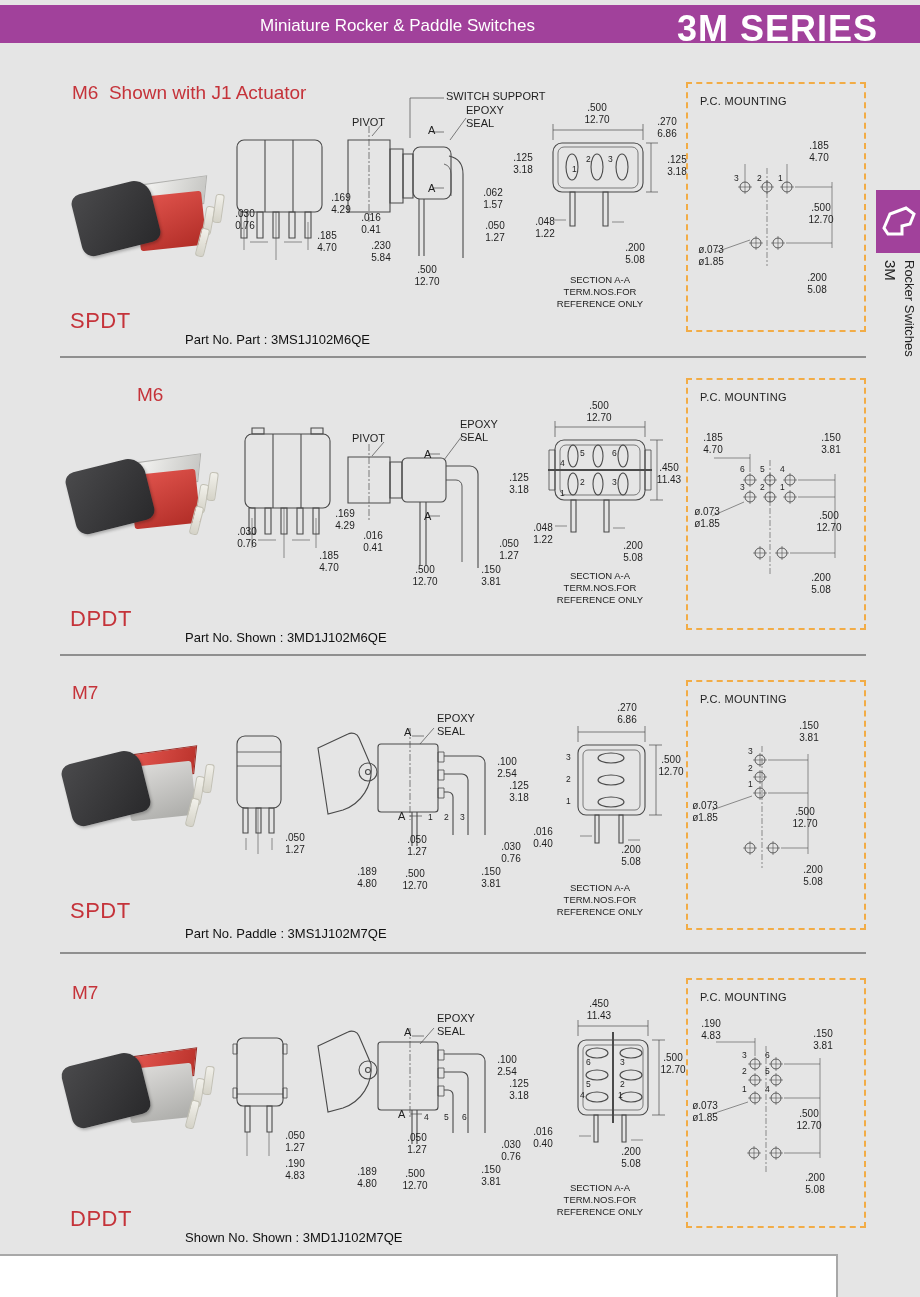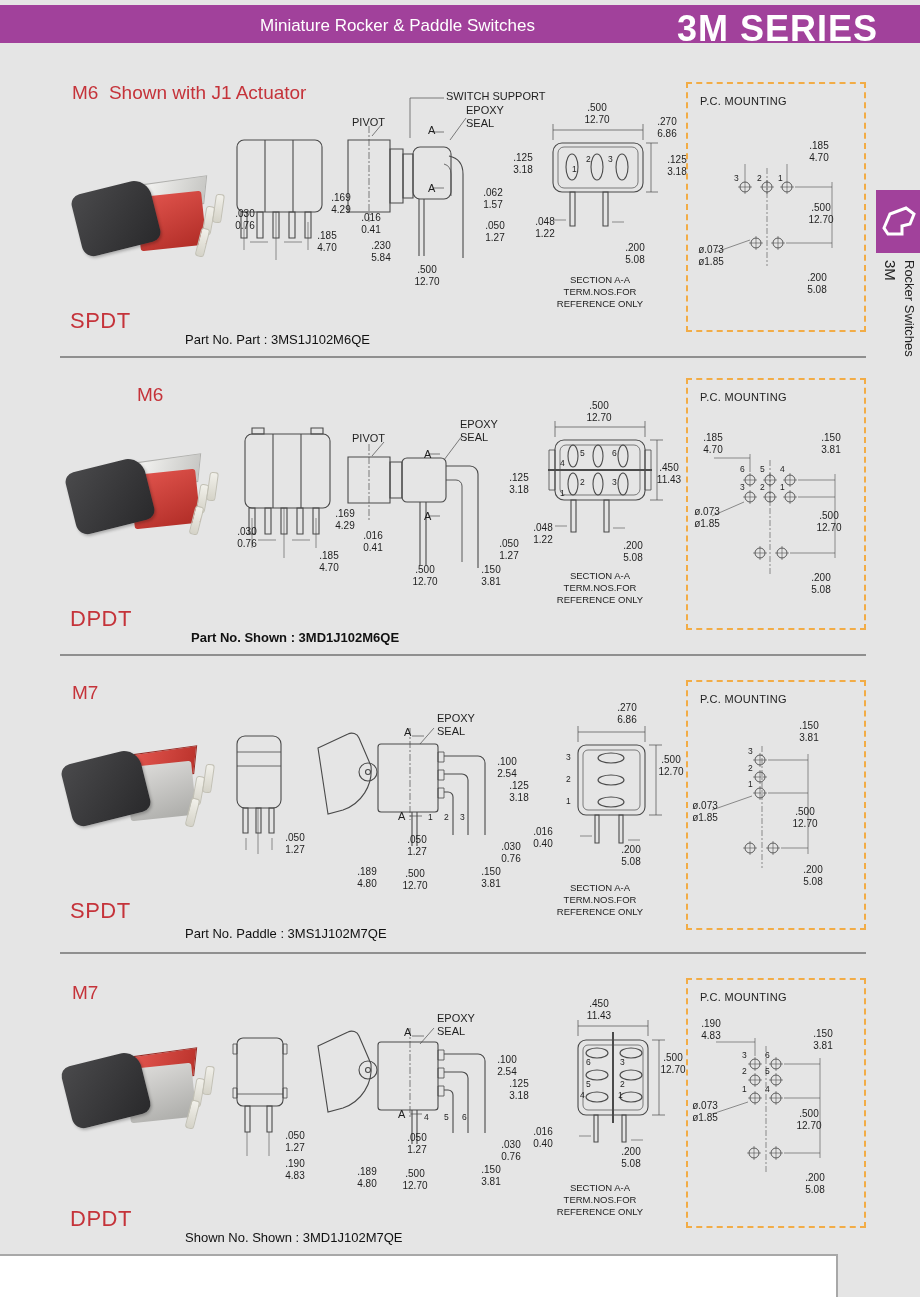--- a/index.html
+++ b/index.html
@@ -332,21 +332,21 @@
     <span class="dim" style="left:808px;top:62px;">.150
 3.81</span>
     <span class="dim" style="left:684px;top:136px;">ø.073
 ø1.85</span>
     <span class="dim" style="left:806px;top:140px;">.500
 12.70</span>
     <span class="dim" style="left:798px;top:202px;">.200
 5.08</span>
 
     <span class="type" style="left:70px;top:236px;">DPDT</span>
-    <span class="part" style="left:191px;top:260px;font-weight:bold;">Part No. Shown : 3MD1J102M6QE</span>
+    <span class="part" style="left:185px;top:260px;">Part No. Shown : 3MD1J102M6QE</span>
   </section>
 
   <div class="divider" style="top:654px;"></div>
 
   <section class="sec" style="top:668px;height:282px;">
     <svg class="art" width="920" height="282" viewBox="0 0 920 282">
       <g stroke="#4a4a4a" stroke-width="1.1" fill="none">
         <rect x="237" y="68" width="44" height="72" rx="8"></rect>
         <line x1="237" y1="84" x2="281" y2="84" stroke-width="0.8"></line>
           <line x1="237" y1="98" x2="281" y2="98" stroke-width="0.8"></line>

